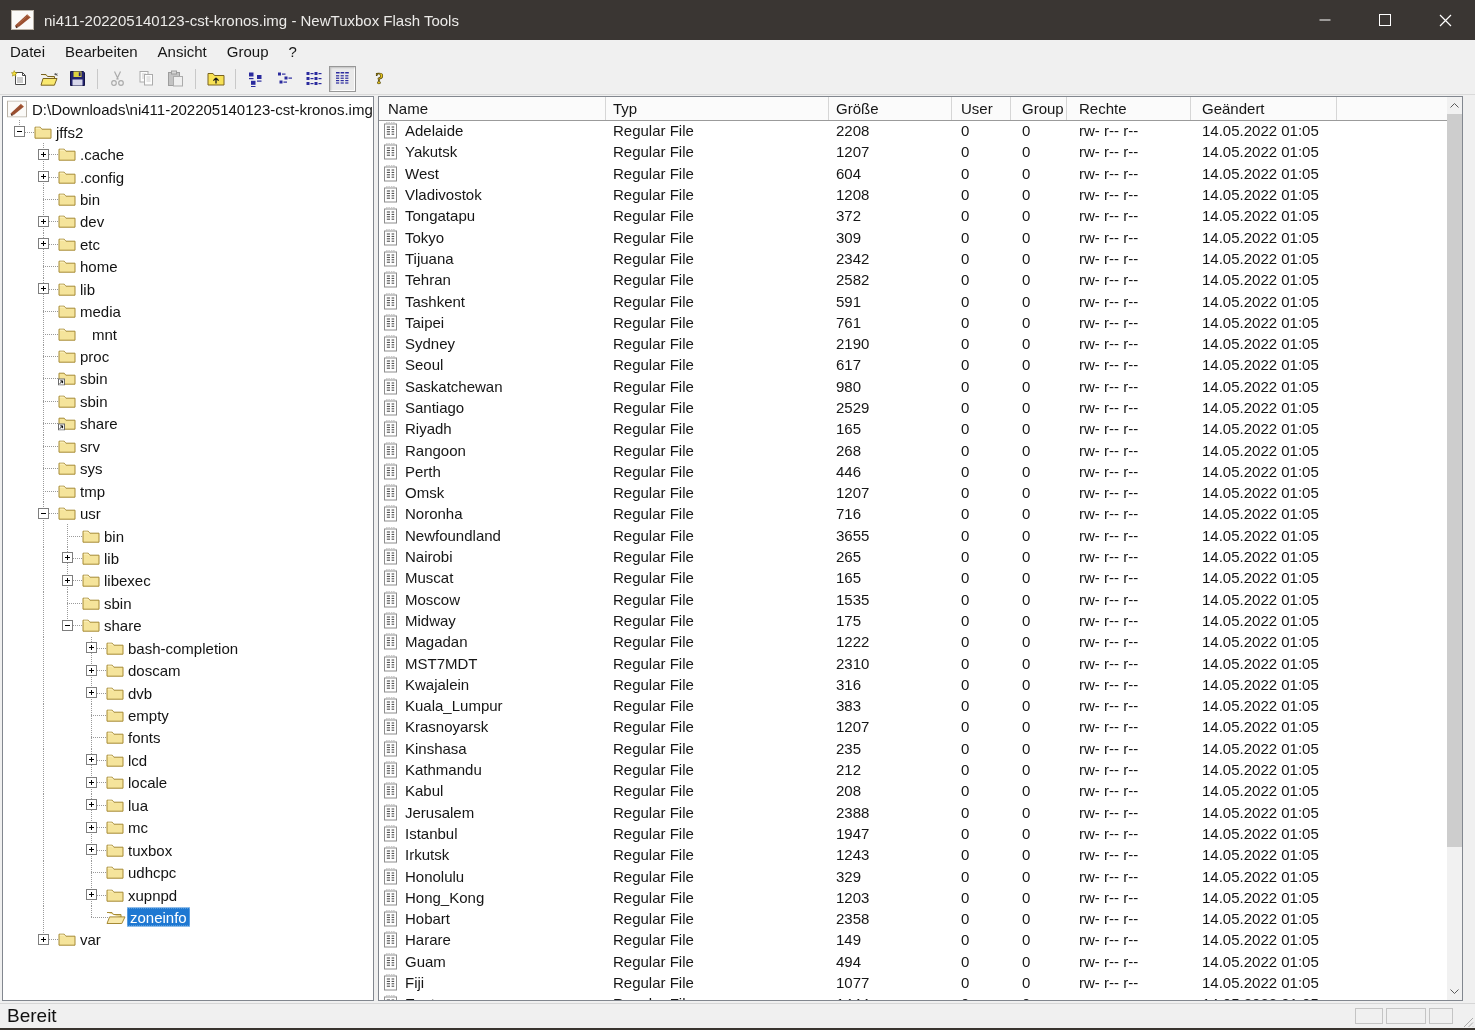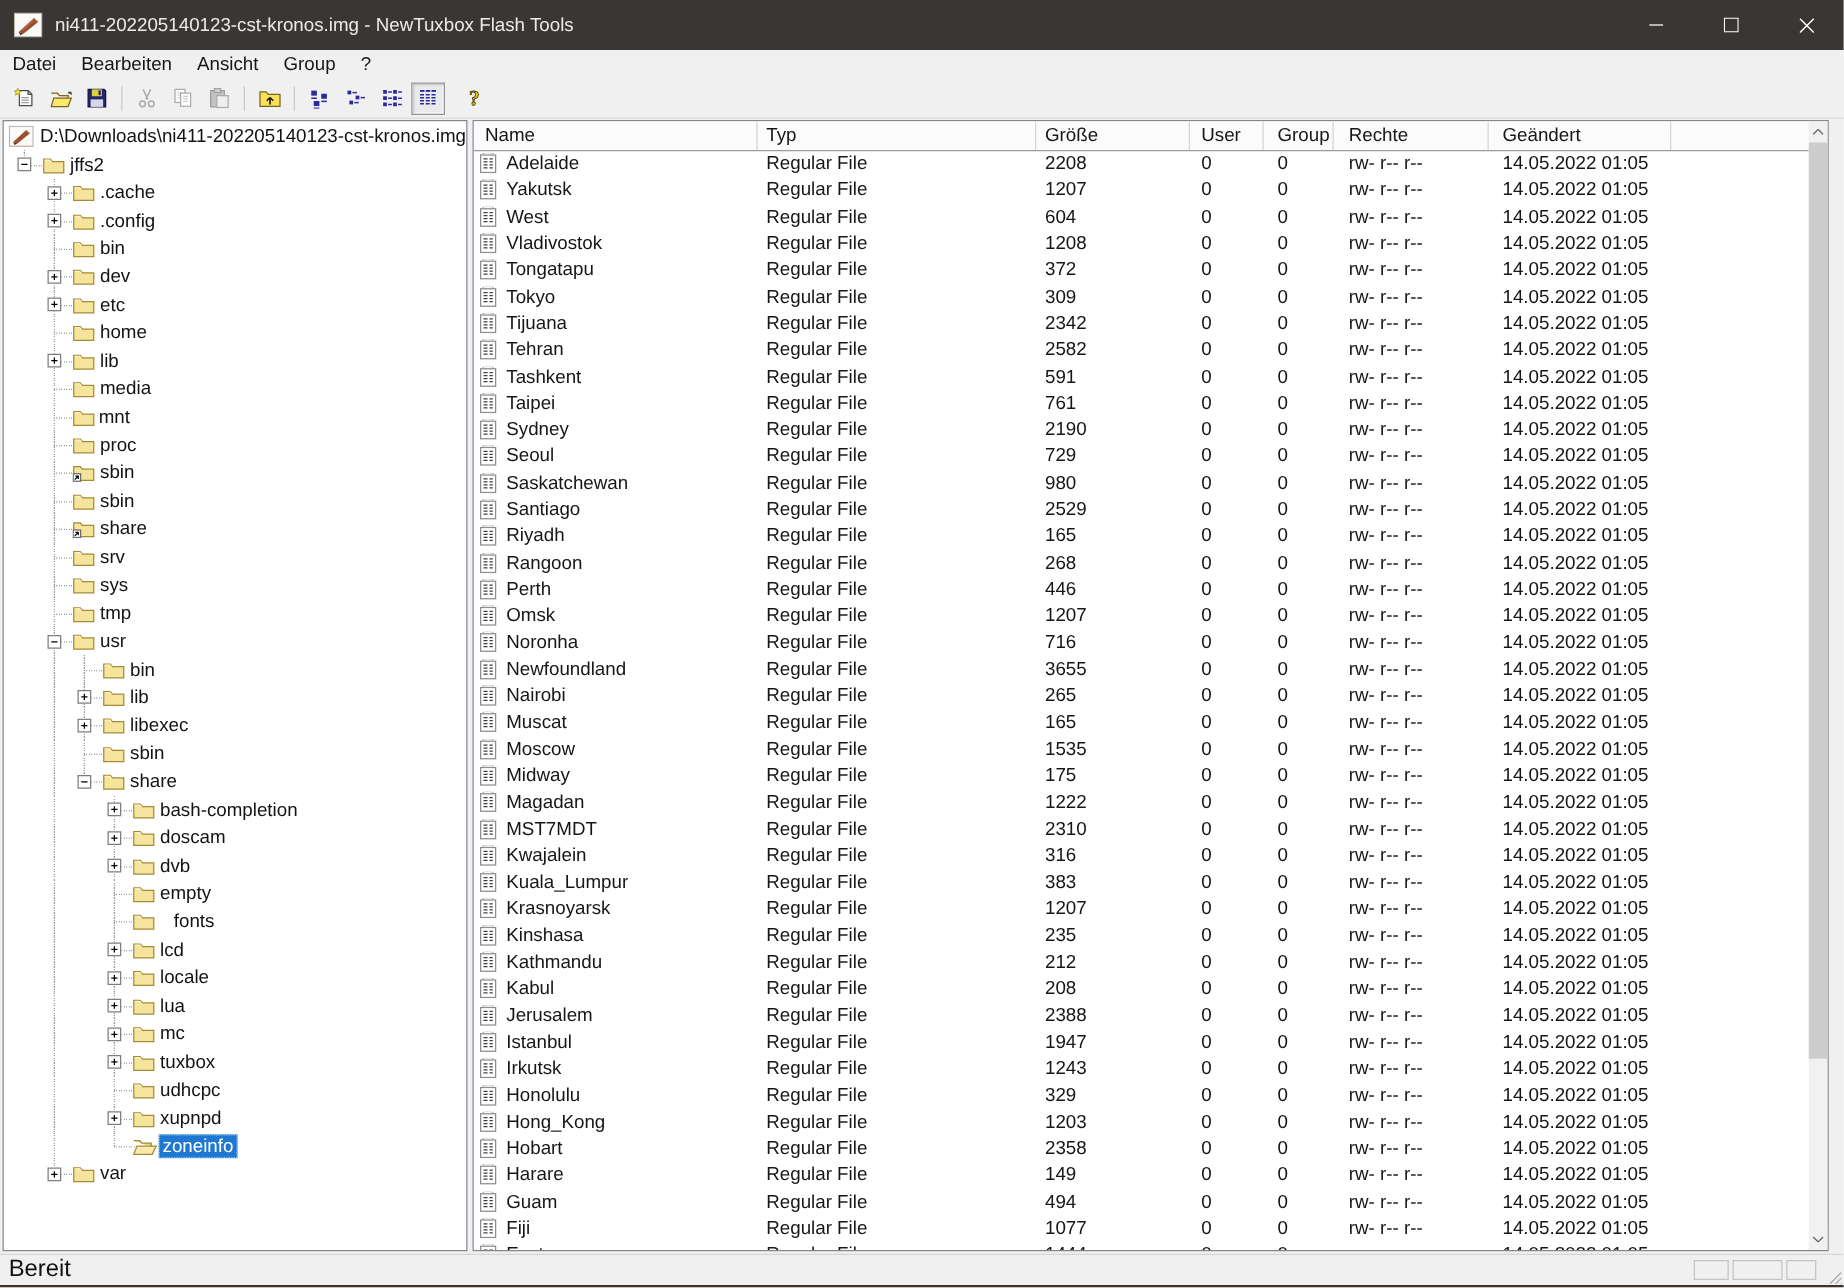--- a/index.html
+++ b/index.html
@@ -364,21 +364,21 @@
     </div>
     <div class="trow">
       <div class="vg" style="left: 40px; top: 0px; height: 100%;"></div>
       <div class="hg" style="left: 40px; top: 50%;"></div>
       <div class="ticon" style="left: 55px;">
         <svg width="18" height="15" viewBox="0 0 18 15">
           <path d="M1 2.7h5.2l1.6 2H17v9H1Z" fill="#f5e49b" stroke="#a68a35"></path>
           <path d="M1.8 3.6h4l1.3 1.6" fill="none" stroke="#fdf3c6"></path>
         </svg>
       </div>
-      <div class="tlabel" style="left: 73px; text-align: right;">mnt</div>
+      <div class="tlabel" style="left: 86px; text-align: right;">mnt</div>
     </div>
     <div class="trow">
       <div class="vg" style="left: 40px; top: 0px; height: 100%;"></div>
       <div class="hg" style="left: 40px; top: 50%;"></div>
       <div class="ticon" style="left: 55px;">
         <svg width="18" height="15" viewBox="0 0 18 15">
           <path d="M1 2.7h5.2l1.6 2H17v9H1Z" fill="#f5e49b" stroke="#a68a35"></path>
           <path d="M1.8 3.6h4l1.3 1.6" fill="none" stroke="#fdf3c6"></path>
         </svg>
       </div>
@@ -581,21 +581,21 @@
     <div class="trow">
       <div class="vg" style="left: 40px; top: 0px; height: 100%;"></div>
       <div class="vg" style="left: 88px; top: 0px; height: 100%;"></div>
       <div class="hg" style="left: 88px; top: 50%;"></div>
       <div class="ticon" style="left: 103px;">
         <svg width="18" height="15" viewBox="0 0 18 15">
           <path d="M1 2.7h5.2l1.6 2H17v9H1Z" fill="#f5e49b" stroke="#a68a35"></path>
           <path d="M1.8 3.6h4l1.3 1.6" fill="none" stroke="#fdf3c6"></path>
         </svg>
       </div>
-      <div class="tlabel" style="left: 122px; margin-left: 11px;">fonts</div>
+      <div class="tlabel" style="left: 122px;">fonts</div>
     </div>
     <div class="trow">
       <div class="vg" style="left: 40px; top: 0px; height: 100%;"></div>
       <div class="vg" style="left: 88px; top: 0px; height: 100%;"></div>
       <div class="hg" style="left: 88px; top: 50%;"></div>
       <div class="ebox plus" style="left: 83px; top: calc(50% - 5.5px);"></div>
       <div class="ticon" style="left: 103px;">
         <svg width="18" height="15" viewBox="0 0 18 15">
           <path d="M1 2.7h5.2l1.6 2H17v9H1Z" fill="#f5e49b" stroke="#a68a35"></path>
           <path d="M1.8 3.6h4l1.3 1.6" fill="none" stroke="#fdf3c6"></path>
@@ -945,21 +945,21 @@
               <rect x="1.5" y="2" width="12" height="14" fill="#fff" stroke="#8d8d8d"></rect>
               <path d="M3 1.1c3-1.3 6-1.3 9 0" fill="none" stroke="#b5b5b5" stroke-dasharray="1.5 1"></path>
               <g stroke="#3d3d3d">
                 <path d="M3.8 5h3.2M8.6 5h2.6M3.8 7.4h3.2M8.6 7.4h2.6M3.8 9.8h3.2M8.6 9.8h2.6M3.8 12.2h3.2M8.6 12.2h2.6"></path>
               </g>
             </svg>
           </div>
           <span>Seoul</span>
         </div>
         <div class="lcell" style="width: 223px; padding-left: 7px;">Regular File</div>
-        <div class="lcell" style="width: 123px; padding-left: 7px;">729</div>
+        <div class="lcell" style="width: 123px; padding-left: 7px;">617</div>
         <div class="lcell" style="width: 59px; padding-left: 9px;">0</div>
         <div class="lcell" style="width: 56px; padding-left: 11px;">0</div>
         <div class="lcell" style="width: 124px; padding-left: 12px;">rw- r-- r--</div>
         <div class="lcell" style="width: 146px; padding-left: 11px;">14.05.2022 01:05</div>
       </div>
       <div class="lrow">
         <div class="lcell" style="width: 227px; padding-left: 4px;">
           <div class="fic">
             <svg width="15" height="17" viewBox="0 0 15 17">
               <rect x="1.5" y="2" width="12" height="14" fill="#fff" stroke="#8d8d8d"></rect>

